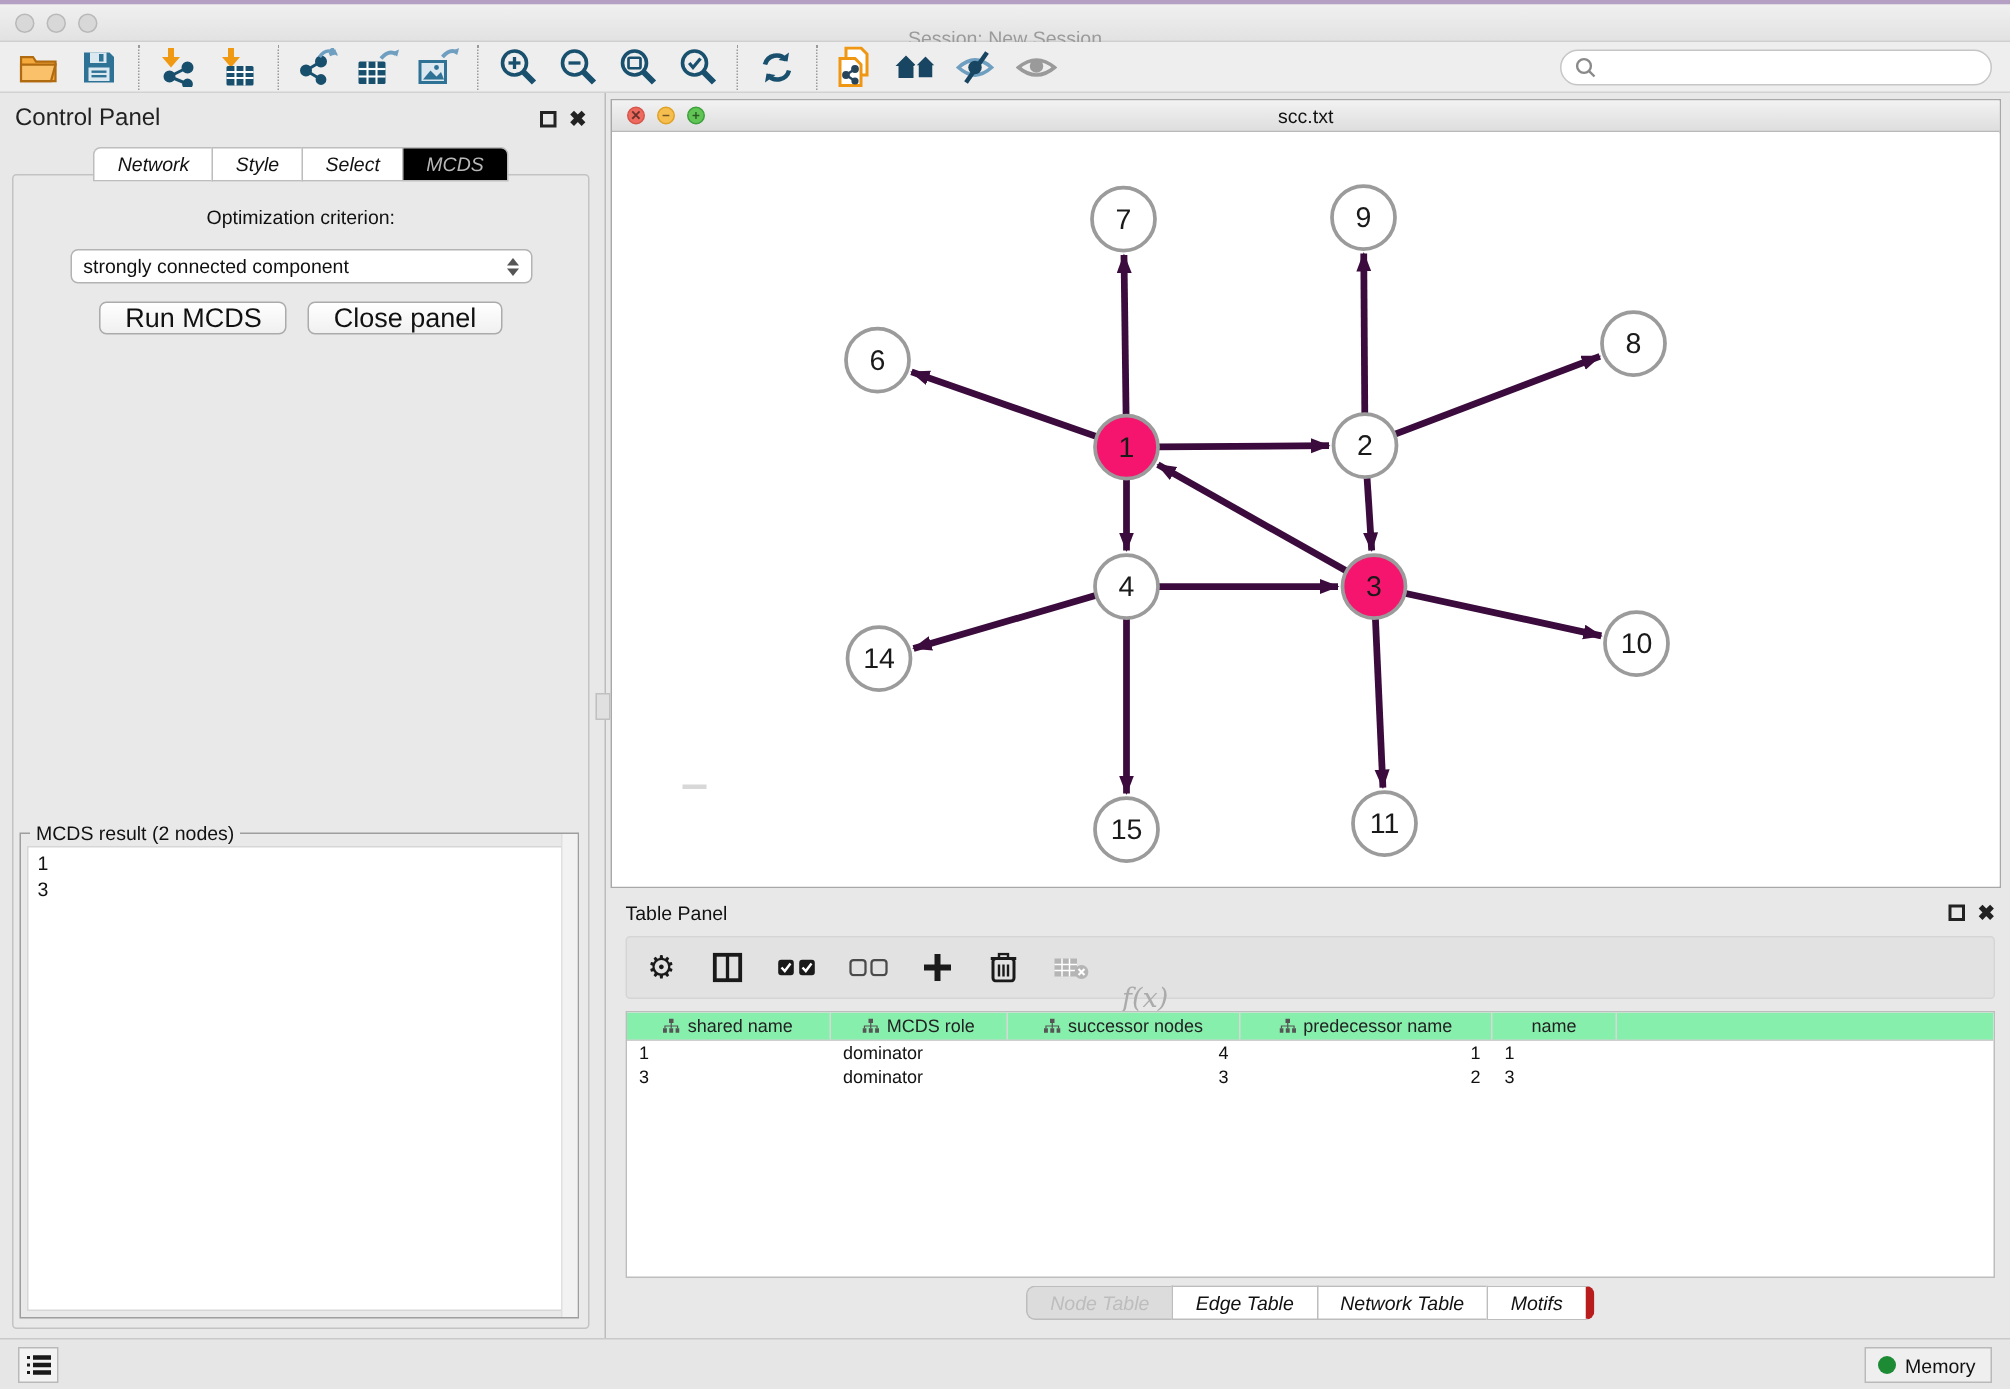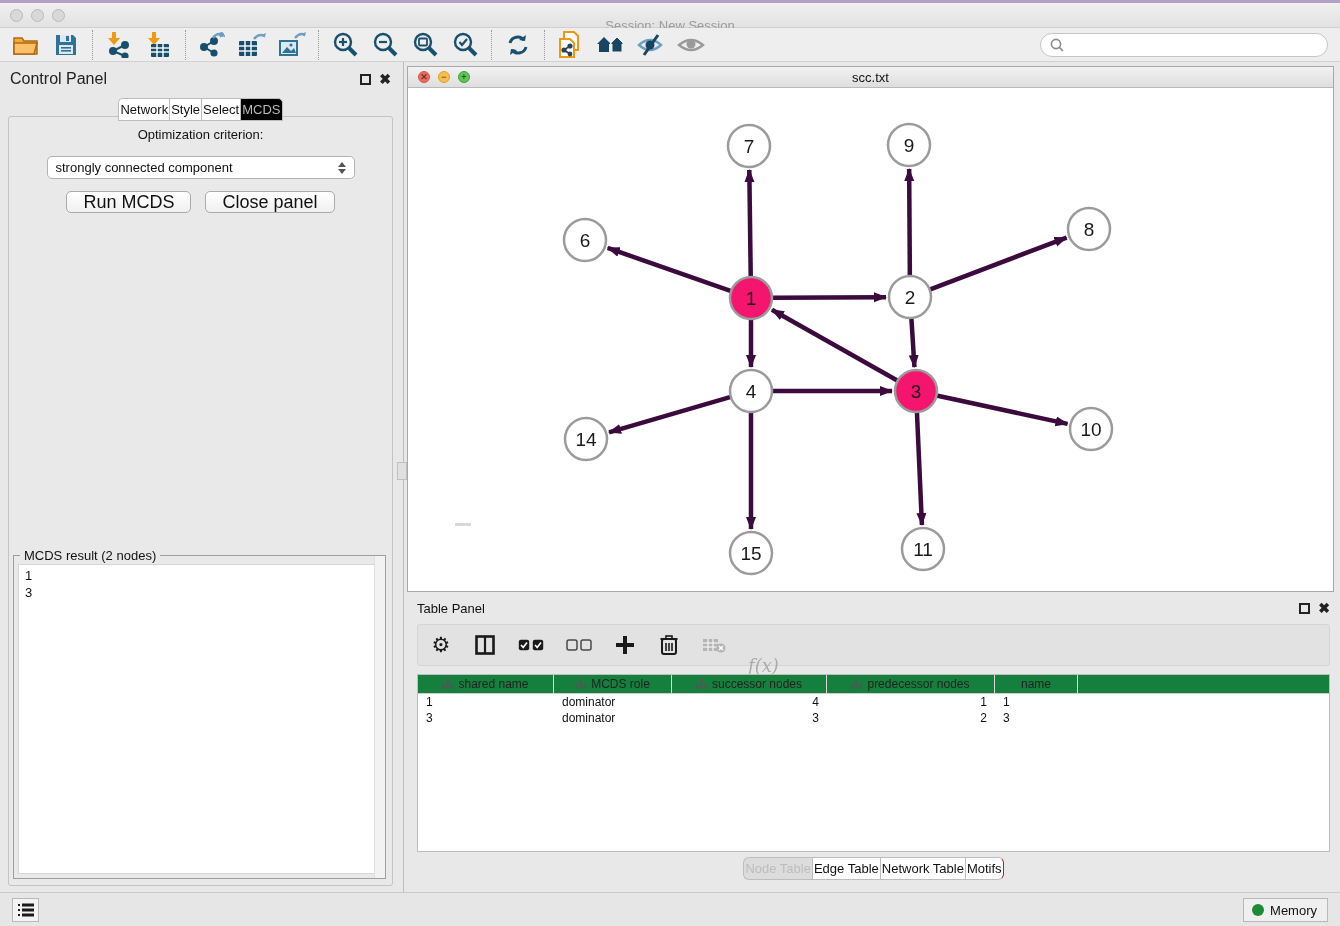--- a/index.html
+++ b/index.html
@@ -36,31 +36,31 @@
   .search-input { border:none; outline:none; flex:1; font-size:13px; background:transparent; }
   
   .control-panel { position:absolute; left:0; top:62px; width:401px; height:830px; background:#e8e8e8; }
   .cp-header { height:26px; display:flex; align-items:center; padding:0 10px; }
   .cp-title { flex:1; font-size:16px; color:#222; padding-top:8px;}
   .panel-btns { display:flex; gap:8px; padding-top:8px; color:#222; }
   .float-btn { width:11px; height:11px; border:2px solid #222; display:inline-block; }
   .close-x { font-weight:bold; font-size:14px; line-height:11px; }
   .cp-tabs { display:flex; justify-content:center; margin-top:10px; position:relative; z-index:2; }
   .cp-tab, .tp-tab {
-    padding:3px 1px; border:1px solid #bdbdbd; background:#fff; font-size:13px;
-    border-right:none; color:#111;
+    padding:3px 15px; border:1px solid #bdbdbd; background:#fff; font-size:13px;
+    border-right:none; color:#111;font-style:italic;
   }
   .cp-tab:first-child { border-radius:5px 0 0 0; }
   .cp-tab:last-child  { border-radius:0 5px 0 0; border-right:1px solid #bdbdbd; }
   .cp-tab.selected { background:#000000; color:#b8b8b8; }
   .cp-body {
     position:absolute; left:8px; right:8px; top:54px; bottom:6px;
     background:#e9e9e9; border:1px solid #c3c3c3; border-radius:3px;
   }
-  .opt-label { text-align:center; margin-top:10px; font-size:13px; color:#111; }
+  .opt-label { text-align:center; margin-top:20px; font-size:13px; color:#111; }
   .select-box {
     margin:14px auto 0; width:308px; height:23px; background:#fff;
     border:1px solid #b3b3b3; border-radius:5px; display:flex; align-items:center;
     padding:0 8px; font-size:13px;
   }
   .select-box .sel-text { flex:1; }
   .stepper { display:flex; flex-direction:column; gap:2px; align-items:center; }
   .tri-up   { width:0;height:0;border-left:4px solid transparent;border-right:4px solid transparent;border-bottom:5px solid #555; }
   .tri-down { width:0;height:0;border-left:4px solid transparent;border-right:4px solid transparent;border-top:5px solid #555; }
   .btn-row { display:flex; justify-content:center; gap:14px; margin-top:12px; }
@@ -108,31 +108,31 @@
     margin:4px 10px 0 10px; height:42px; background:#e2e2e2; border:1px solid #d5d5d5; border-radius:3px;
     display:flex; align-items:center; padding-left:12px; gap:22px;
   }
   .tp-ticon { display:flex; align-items:center; justify-content:center; min-width:22px; height:26px; }
   .gear { font-size:21px; color:#1a1a1a; }
   .fx { font-family:"DejaVu Serif", serif; font-style:italic; font-size:18px; color:#ababab;margin-top:40px; }
   .node-table {
     position:absolute; left:10px; right:10px; top:78px; bottom:36px; background:#fff;
     border:1px solid #bdbdbd; overflow:hidden;
   }
-  .nt-header { display:flex; height:19px; background:#15803d; border-bottom:1px solid #cfcfcf; }
+  .nt-header { display:flex; height:19px; background:#86efac; border-bottom:1px solid #cfcfcf; }
   .nt-hcell {
     display:flex; align-items:center; justify-content:center; gap:5px;
     border-right:1px solid #d8d8d8; font-size:12px; color:#222;
   }
   .nt-row { display:flex; height:16px; font-size:12px; }
   .nt-cell { padding:1px 8px 0 8px; white-space:nowrap; overflow:hidden; }
   .al-right { text-align:right; }
   .tp-tabs { position:absolute; left:0; right:0; bottom:8px; display:flex; justify-content:center; }
   .tp-tab:first-child { border-radius:6px 0 0 6px; }
-  .tp-tab:last-child  { border-radius:0 6px 6px 0; border-right:1px solid #b91c1c; }
+  .tp-tab:last-child  { border-radius:0 6px 6px 0; border-right:6px solid #b91c1c; }
   .tp-tab.selected { background:#dcdcdc; color:#bdbdbd; }
   
   .status-bar {
     position:absolute; left:0; bottom:0; width:100%; height:34px;
     background:#e6e6e6; border-top:1px solid #c9c9c9;
   }
   .list-btn {
     position:absolute; left:12px; top:5px; width:27px; height:24px; background:#f3f3f3;
     border:1px solid #b9b9b9; display:flex; align-items:center; justify-content:center;
   }
@@ -516,21 +516,21 @@
         <div class="nt-hcell" style="width: 168px;">
           <svg class="attr-icon" width="11" height="10" viewBox="0 0 11 10">
             <g fill="#555">
               <rect x="4" y="0" width="3" height="3"></rect>
               <rect x="0" y="6.5" width="2.6" height="3"></rect>
               <rect x="4.2" y="6.5" width="2.6" height="3"></rect>
               <rect x="8.4" y="6.5" width="2.6" height="3"></rect>
             </g>
             <path d="M5.5 3 v2 M1.3 6.5 v-1.5 h8.4 v1.5 M5.5 5 v1.5" stroke="#555" stroke-width="0.8" fill="none"></path>
           </svg>
-          <span>predecessor nodes</span>
+          <span>predecessor name</span>
         </div>
         <div class="nt-hcell" style="width: 83px;">
           <span>name</span>
         </div>
       </div>
     <div id="table-body">
         <div class="nt-row">
           <div class="nt-cell" style="width: 136px;">1</div>
           <div class="nt-cell" style="width: 118px;">dominator</div>
           <div class="nt-cell al-right" style="width: 155px;">4</div>

